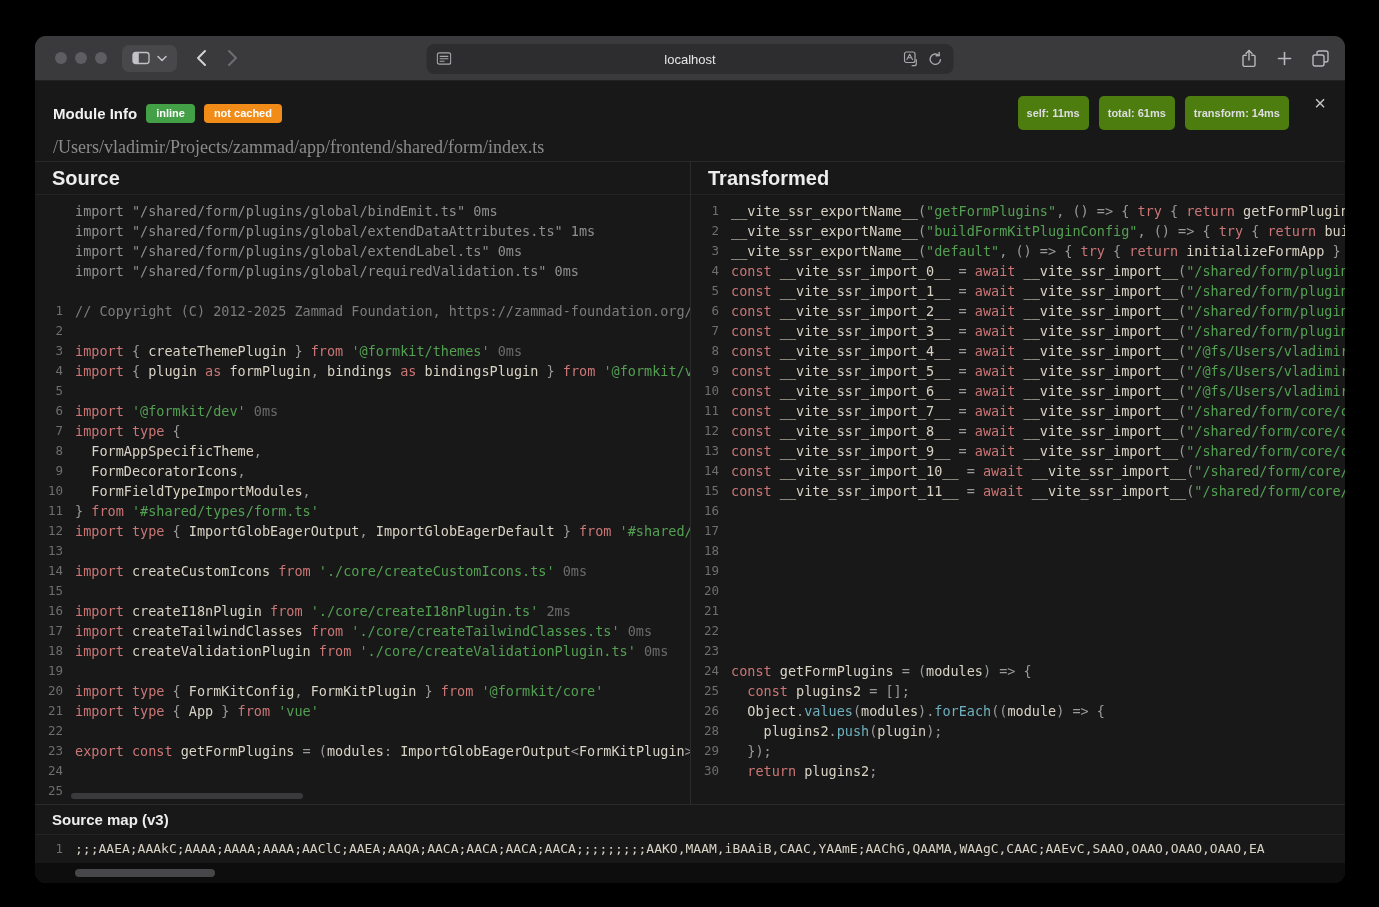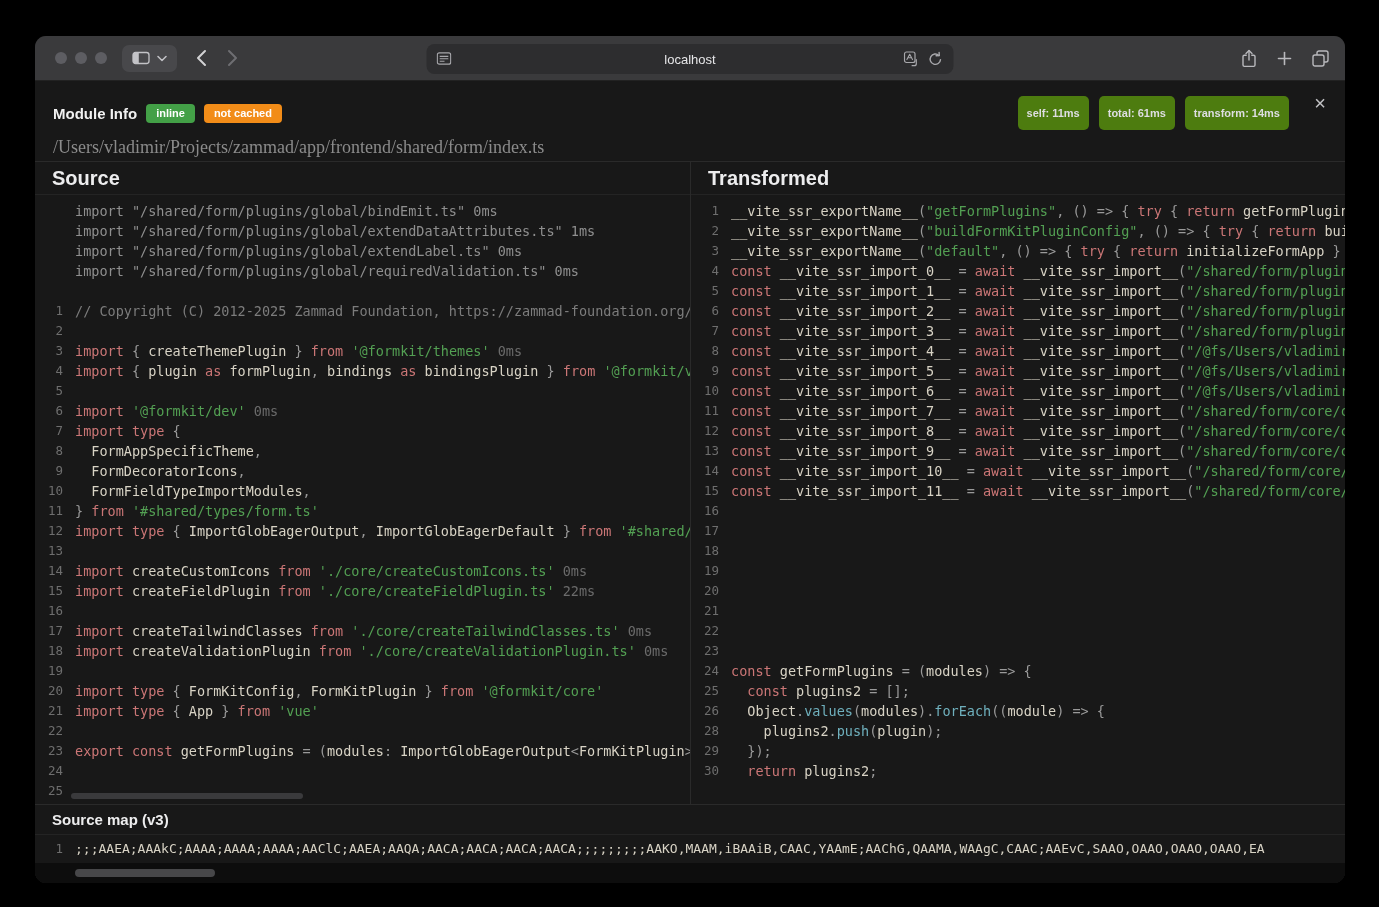--- a/index.html
+++ b/index.html
@@ -175,22 +175,22 @@
             <div class="cl"><span class="ln">5</span><span class="lt"></span></div>
             <div class="cl"><span class="ln">6</span><span class="lt"><span class="t-k">import</span><span class="t-s"> '@formkit/dev'</span><span class="t-d"> 0ms</span></span></div>
             <div class="cl"><span class="ln">7</span><span class="lt"><span class="t-k">import type</span><span class="t-o"> {</span></span></div>
             <div class="cl"><span class="ln">8</span><span class="lt"><span class="t-p">  FormAppSpecificTheme</span><span class="t-o">,</span></span></div>
             <div class="cl"><span class="ln">9</span><span class="lt"><span class="t-p">  FormDecoratorIcons</span><span class="t-o">,</span></span></div>
             <div class="cl"><span class="ln">10</span><span class="lt"><span class="t-p">  FormFieldTypeImportModules</span><span class="t-o">,</span></span></div>
             <div class="cl"><span class="ln">11</span><span class="lt"><span class="t-o">} </span><span class="t-k">from</span><span class="t-s"> '#shared/types/form.ts'</span></span></div>
             <div class="cl"><span class="ln">12</span><span class="lt"><span class="t-k">import type</span><span class="t-o"> { </span><span class="t-p">ImportGlobEagerOutput</span><span class="t-o">, </span><span class="t-p">ImportGlobEagerDefault</span><span class="t-o"> } </span><span class="t-k">from</span><span class="t-s"> '#shared/types/utils.ts'</span></span></div>
             <div class="cl"><span class="ln">13</span><span class="lt"></span></div>
             <div class="cl"><span class="ln">14</span><span class="lt"><span class="t-k">import</span><span class="t-p"> createCustomIcons</span><span class="t-k"> from</span><span class="t-s"> './core/createCustomIcons.ts'</span><span class="t-d"> 0ms</span></span></div>
-            <div class="cl"><span class="ln">15</span><span class="lt"><span class="t-k">import</span><span class="t-p"> createFieldPlugin</span><span class="t-k"> from</span><span class="t-s"> './core/createFieldPlugin.ts'</span><span class="t-d"> 22ms</span></span></div>
-            <div class="cl"><span class="ln">16</span></div>
+            <div class="cl"><span class="ln">15</span></div>
+            <div class="cl"><span class="ln">16</span><span class="lt"><span class="t-k">import</span><span class="t-p"> createI18nPlugin</span><span class="t-k"> from</span><span class="t-s"> './core/createI18nPlugin.ts'</span><span class="t-d"> 2ms</span></span></div>
             <div class="cl"><span class="ln">17</span><span class="lt"><span class="t-k">import</span><span class="t-p"> createTailwindClasses</span><span class="t-k"> from</span><span class="t-s"> './core/createTailwindClasses.ts'</span><span class="t-d"> 0ms</span></span></div>
             <div class="cl"><span class="ln">18</span><span class="lt"><span class="t-k">import</span><span class="t-p"> createValidationPlugin</span><span class="t-k"> from</span><span class="t-s"> './core/createValidationPlugin.ts'</span><span class="t-d"> 0ms</span></span></div>
             <div class="cl"><span class="ln">19</span><span class="lt"></span></div>
             <div class="cl"><span class="ln">20</span><span class="lt"><span class="t-k">import type</span><span class="t-o"> { </span><span class="t-p">FormKitConfig</span><span class="t-o">, </span><span class="t-p">FormKitPlugin</span><span class="t-o"> } </span><span class="t-k">from</span><span class="t-s"> '@formkit/core'</span></span></div>
             <div class="cl"><span class="ln">21</span><span class="lt"><span class="t-k">import type</span><span class="t-o"> { </span><span class="t-p">App</span><span class="t-o"> } </span><span class="t-k">from</span><span class="t-s"> 'vue'</span></span></div>
             <div class="cl"><span class="ln">22</span><span class="lt"></span></div>
             <div class="cl"><span class="ln">23</span><span class="lt"><span class="t-k">export const</span><span class="t-p"> getFormPlugins</span><span class="t-o"> = (</span><span class="t-p">modules</span><span class="t-o">: </span><span class="t-p">ImportGlobEagerOutput</span><span class="t-o">&lt;</span><span class="t-p">FormKitPlugin</span><span class="t-o">&gt;) =&gt; {</span></span></div>
             <div class="cl"><span class="ln">24</span></div>
             <div class="cl"><span class="ln">25</span><span class="lt"></span></div>
           </div>

